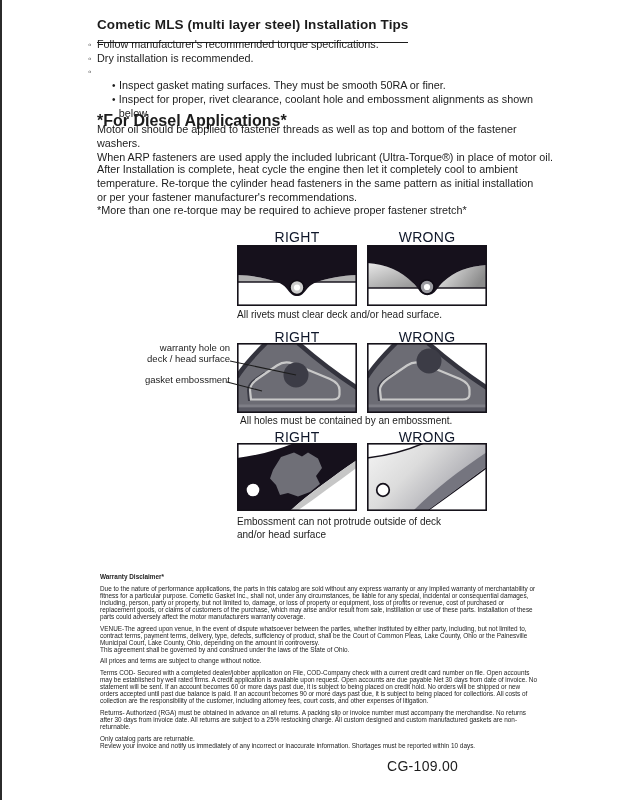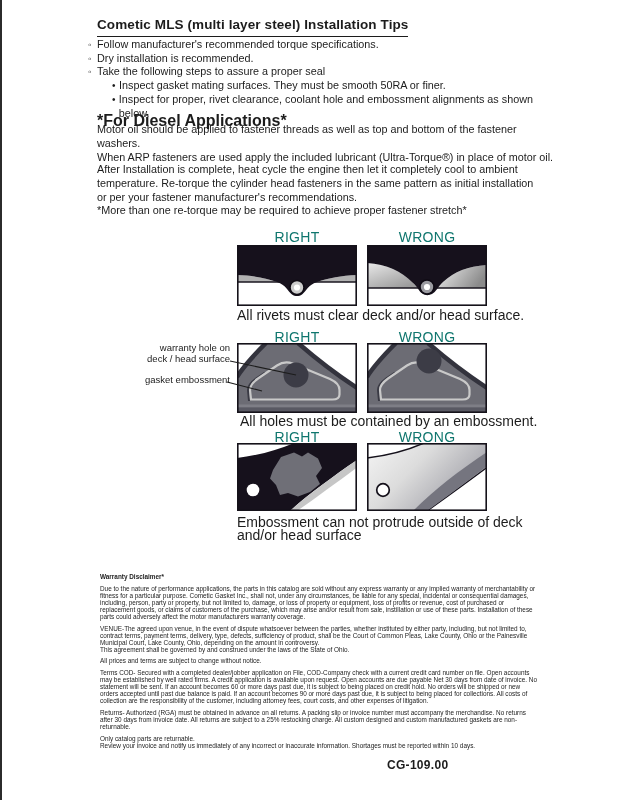--- a/index.html
+++ b/index.html
@@ -3,62 +3,61 @@
 <meta charset="utf-8">
 <style>
   html,body{margin:0;padding:0;background:#ffffff;}
   .page{
     position:relative;width:618px;height:800px;background:#ffffff;overflow:hidden;
     font-family:"Liberation Sans","DejaVu Sans",sans-serif;color:#1c1c1c;
   }
   .left-rule{position:absolute;left:0;top:0;width:1.5px;height:800px;background:#2b2b2b;}
   .title{
     position:absolute;left:97px;top:17px;font-size:13.5px;font-weight:bold;
-    border-bottom:1.6px solid #1c1c1c;padding-bottom:4px;letter-spacing:.1px;
+    border-bottom:1.6px solid #1c1c1c;padding-bottom:10px;letter-spacing:.1px;
   }
   .bullets{position:absolute;left:88px;top:38px;font-size:10.8px;line-height:13.7px;width:470px;}
   .b-row{display:flex;}
   .b-row.sub{margin-left:24px;}
   .b-dot{width:9px;font-size:10px;line-height:13.7px;}
   .s-dot{width:7px;font-size:10px;line-height:13.7px;}
   .diesel-h{position:absolute;left:97px;top:112px;font-size:16px;font-weight:bold;}
   .para{position:absolute;left:97px;width:462px;font-size:10.8px;line-height:13.8px;white-space:pre-line;}
   .p1{top:123px;} .p2{top:163px;} .p3{top:204px;}
-  .dg-label{position:absolute;width:120px;text-align:center;font-size:14px;letter-spacing:.3px;color:#0f766e;}
+  .dg-label{position:absolute;width:120px;text-align:center;font-size:14px;letter-spacing:.3px;color:#0f172a;}
   .dg-box{position:absolute;width:120px;}
   .dg-box svg{display:block;width:120px;}
-  .dg-caption{position:absolute;left:237px;font-size:14px;line-height:12.5px;white-space:pre-line;}
+  .dg-caption{position:absolute;left:237px;font-size:10px;line-height:12.5px;white-space:pre-line;}
   .callout{position:absolute;left:98px;width:132px;text-align:right;font-size:9.5px;line-height:10.6px;white-space:pre-line;}
   .pointer-svg{position:absolute;left:205px;top:352px;z-index:3;}
   .disclaimer{position:absolute;left:100px;top:573px;width:437px;font-size:6.4px;line-height:7.1px;color:#232323;}
   .disclaimer .dh{font-weight:bold;margin:0 0 1px 0;}
   .disclaimer p{margin:4.5px 0 0 0;}
   .disclaimer p.cont{margin-top:0;}
-  .page-code{position:absolute;left:387px;top:758px;font-size:12px;letter-spacing:.3px;font-weight:bold;}
+  .page-code{position:absolute;left:387px;top:758px;font-size:14px;letter-spacing:.3px;}
 </style>
 </head>
 <body>
 
 <div class="page">
   <div class="left-rule"></div>
 
   <div class="title">Cometic MLS (multi layer steel) Installation Tips</div>
 
   <div class="bullets">
     <div class="b-row">
       <span class="b-dot">◦</span>
       <span>Follow manufacturer's recommended torque specifications.</span>
     </div>
     <div class="b-row">
       <span class="b-dot">◦</span>
       <span>Dry installation is recommended.</span>
     </div>
     <div class="b-row">
       <span class="b-dot">◦</span>
-      <span>Take the following steps to assure a proper seal</span>
     </div>
     <div class="b-row sub">
       <span class="s-dot">•</span>
       <span>Inspect gasket mating surfaces.  They must be smooth 50RA or finer.</span>
     </div>
     <div class="b-row sub">
       <span class="s-dot">•</span>
       <span>Inspect for proper, rivet clearance, coolant hole and embossment alignments as shown below.</span>
     </div>
   </div>

